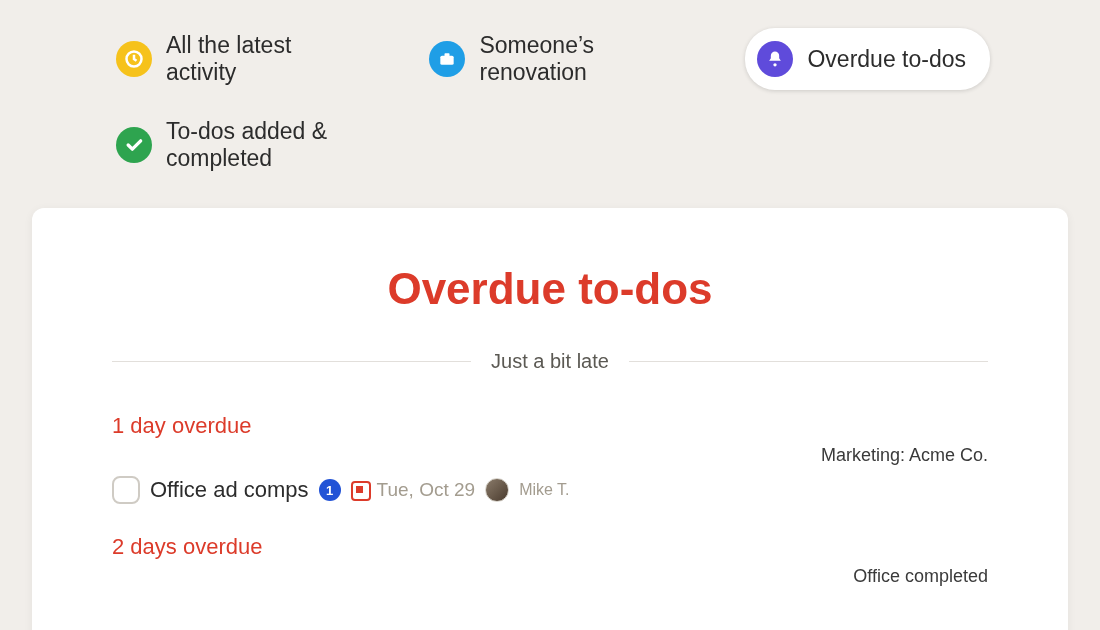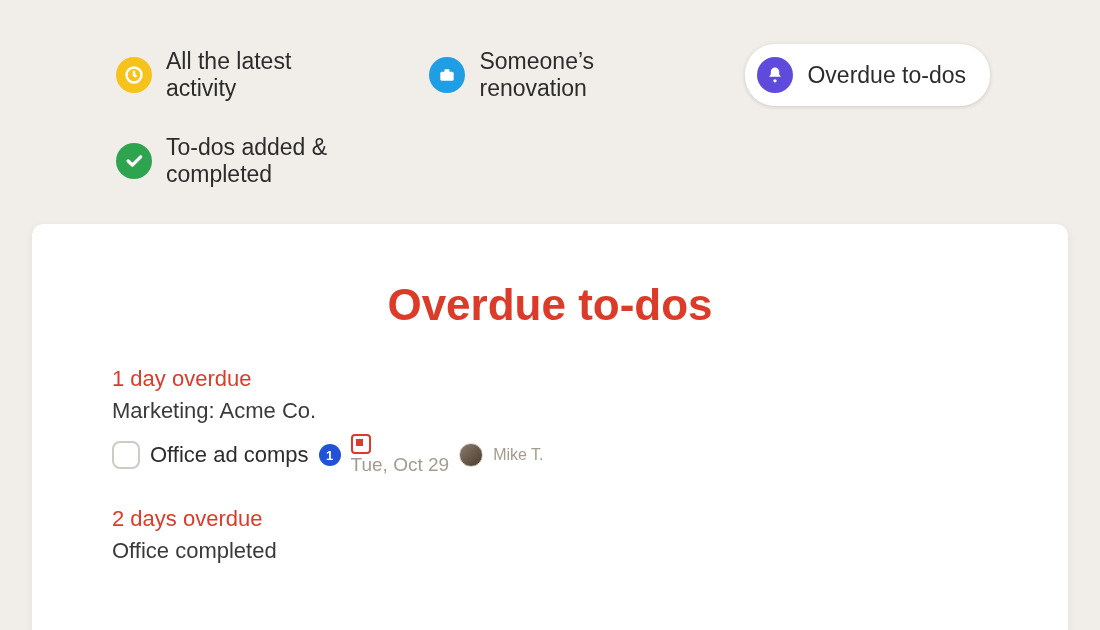--- a/index.html
+++ b/index.html
@@ -11,21 +11,20 @@
     overflow: hidden;
     color: #2c2c2c;
   }
   .nav {
     display: grid;
     grid-template-columns: repeat(3, auto);
     column-gap: 60px;
     row-gap: 24px;
     padding: 28px 110px 32px 110px;
     justify-content: start;
-    margin-top: 16px;
   }
   .nav-item {
     display: flex;
     align-items: center;
     gap: 14px;
     font-size: 23px;
     color: #2c2c2c;
     cursor: pointer;
     border-radius: 30px;
     padding: 4px 6px;
@@ -85,22 +84,23 @@
 
   .section { margin-bottom: 30px; }
   .section-heading {
     color: #dc3b2a;
     font-size: 22px;
     font-weight: 400;
     margin-bottom: 6px;
   }
   .project-name {
     color: #3a3a3a;
-    font-size: 22px;
+    font-size: 18px;
     margin-bottom: 10px;
+    text-align: right;
   }
   .todo-row {
     display: flex;
     align-items: center;
     gap: 10px;
     margin-bottom: 10px;
   }
   .checkbox {
     width: 28px;
     height: 28px;
@@ -121,22 +121,22 @@
     background: #2253d6;
     color: #fff;
     font-size: 13px;
     font-weight: 700;
     display: flex;
     align-items: center;
     justify-content: center;
   }
   .date-chip {
     display: flex;
-    align-items: flex-start;
-    flex-direction: column;
+    align-items: flex-end;
+    gap: 6px;
   }
   .cal-icon {
     width: 20px;
     height: 20px;
     border: 2px solid #dc3b2a;
     border-radius: 4px;
     position: relative;
     background: #fff;
   }
   .cal-icon::after {
@@ -200,20 +200,25 @@
           <path d="M5 12l5 5L20 7"></path>
         </svg>
     </span>
     <span>To-dos added &amp; completed</span>
   </div>
 </div>
 
 <div class="card">
   <h1 class="page-title">Overdue to-dos</h1>
 
+  <div class="divider-row">
+    <div class="divider-line"></div>
+    <div class="divider-label">Just a bit late</div>
+    <div class="divider-line"></div>
+  </div>
 
   <div class="section">
     <div class="section-heading">1 day overdue</div>
     <div class="project-name">Marketing: Acme Co.</div>
 
     <div class="todo-row">
       <div class="checkbox"></div>
       <span class="todo-title">Office ad comps</span>
       <span class="count-badge">1</span>
       <span class="date-chip">

